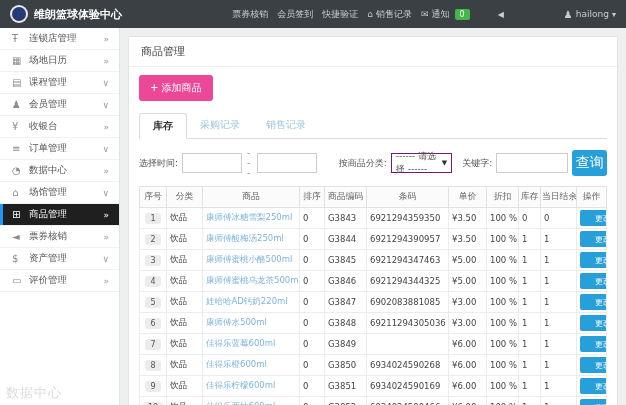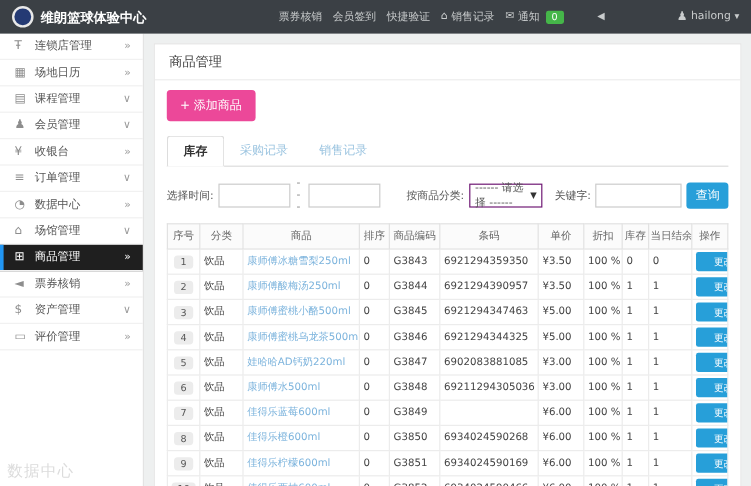--- a/index.html
+++ b/index.html
@@ -43,21 +43,21 @@
   .tab.active { background:#fff; color:#333; font-weight:bold; border:1px solid #ddd; border-bottom:1px solid #fff; border-radius:3px 3px 0 0; }
 
   .filter-row { display:flex; align-items:center; margin-top:9px; font-size:9px; color:#555; gap:4px; }
   .filter-row label { white-space:nowrap; }
   .f-input { border:1px solid #ccc; height:20px; width:60px; font-size:9px; padding:0 3px; font-family:inherit; }
   .f-sep { color:#888; margin:0 1px; }
   .f-gap { width:26px; }
   .select { border:1px solid #701a75; height:20px; width:108px; display:flex; align-items:center; font-size:9px; color:#555; padding:0 4px; cursor:pointer; background:#fff; }
   .select .sel-caret { margin-left:auto; font-size:7px; color:#333; }
   .kw-input { width:72px; }
-  .search-btn { margin-left:auto; background:#279fd9; color:#fff; border:none; font-size:10px; padding:4px 0; width:66px; border-radius:3px; cursor:pointer; font-family:inherit; }
+  .search-btn { margin-left:auto; background:#279fd9; color:#fff; border:none; font-size:14px; padding:4px 0; width:66px; border-radius:3px; cursor:pointer; font-family:inherit; }
 
   table { width:100%; border-collapse:collapse; margin-top:8px; table-layout:fixed; }
   th { border:1px solid #e2e2e2; background:#fbfbfb; color:#666; font-weight:normal; font-size:8.8px; padding:4px 1px; text-align:center; white-space:nowrap; overflow:hidden; }
   td { border:1px solid #ececec; font-size:8.5px; color:#444; padding:2px 3px; height:20px; text-align:left; white-space:nowrap; overflow:hidden; }
   td.center { text-align:center; }
   .num-badge { display:inline-block; background:#ececec; color:#555; border-radius:3px; padding:1px 5px; font-size:8px; }
   .prod-link { color:#7db4dd; cursor:pointer; }
   .act-btn { display:inline-block; color:#fff; font-size:8px; padding:2.5px 4.5px; border-radius:2px; margin-right:1px; cursor:pointer; border:none; font-family:inherit; }
   .b-edit { background:#279fd9;padding-left:15px; }
   .b-in { background:#a3551c; }

